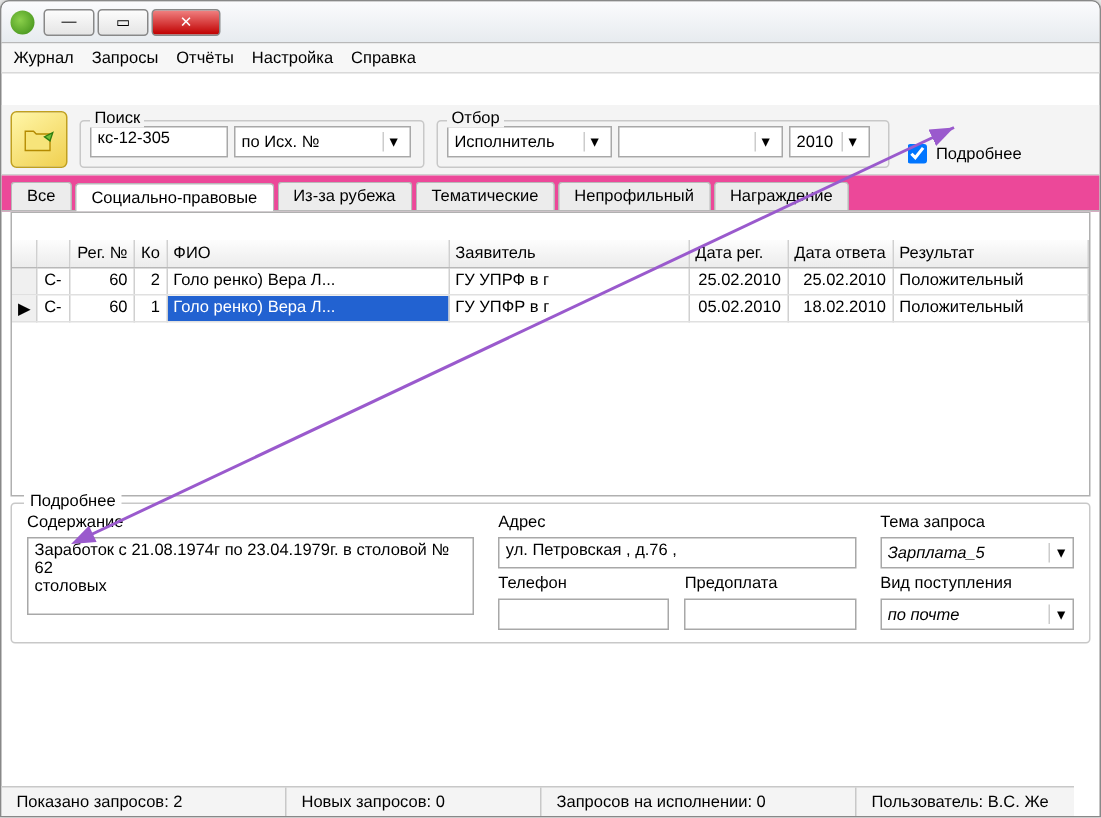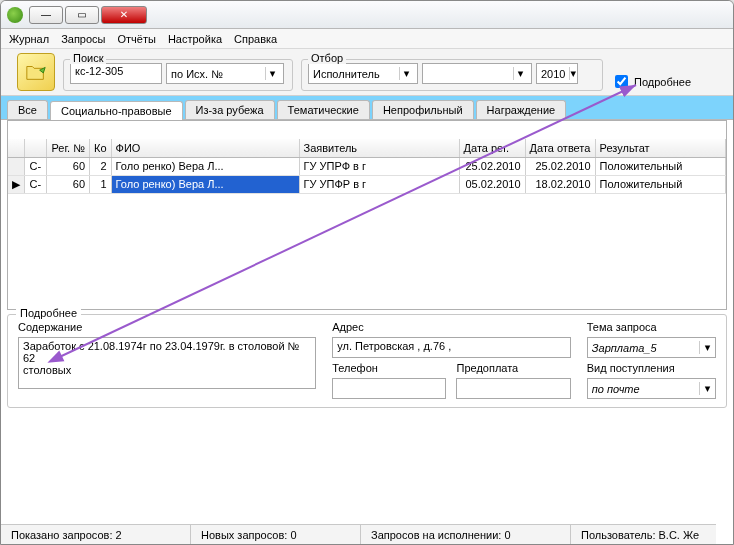--- a/index.html
+++ b/index.html
@@ -59,24 +59,25 @@
     gap: 12px;
     padding: 2px 8px;
     border-bottom: 1px solid #d9d9d9;
     align-items: center;
     background: #f7f7f7;
   }
   .menu-item { cursor: default; }
   .toolbar {
     display: flex;
     gap: 8px;
-    padding: 4px 16px;
+    padding: 4px 6px;
     background: #f4f4f4;
     border-bottom: 1px solid #d0d0d0;
     align-items: flex-end;
+    margin-top: 21px;
   }
   .tb-icon {
     width: 38px; height: 38px;
     background: linear-gradient(145deg,#fff6a8,#f0d050);
     border: 1px solid #c0a020;
     border-radius: 4px;
     display: flex;
     align-items: center;
     justify-content: center;
   }
@@ -117,21 +118,21 @@
   }
   .check {
     display: flex;
     align-items: center;
     gap: 3px;
   }
   .check input { width: 13px; height: 13px; }
   .tabbar {
     display: flex;
     padding: 4px 6px 0 6px;
-    background: #7dd3fc;
+    background: #ec4899;
     border-bottom: 1px solid #b8b8b8;
   }
   .tab {
     padding: 3px 10px;
     border: 1px solid #b8b8b8;
     border-bottom: none;
     background: #ececec;
     margin-right: 2px;
     border-radius: 3px 3px 0 0;
     cursor: default;
@@ -274,21 +275,21 @@
     <div class="fieldset" style="width:302px">
       <span class="legend">Отбор</span>
       <div class="combo" style="width:110px">
         <span>Исполнитель</span>
         <span class="caret">▾</span>
       </div>
       <div class="combo" style="width:110px">
         <span></span>
         <span class="caret">▾</span>
       </div>
-      <div class="combo" style="width:42px">
+      <div class="combo" style="width:54px">
         <span>2010</span>
         <span class="caret">▾</span>
       </div>
     </div>
 
     <label class="check">
       <input type="checkbox" checked="" style="">
       <span>Подробнее</span>
     </label>
   </div>

